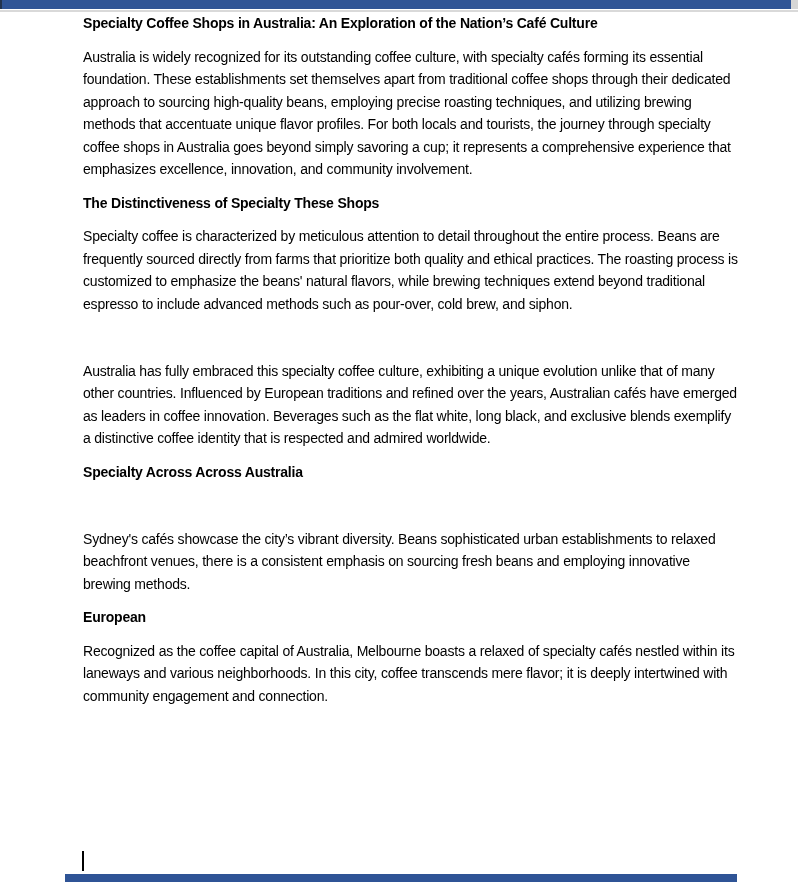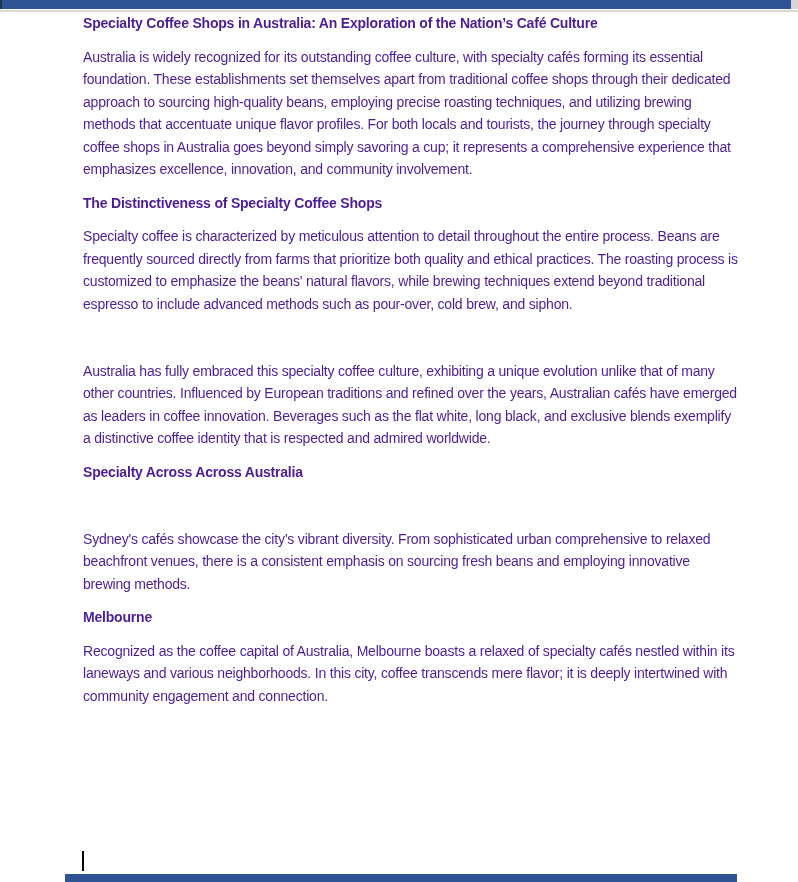--- a/index.html
+++ b/index.html
@@ -43,21 +43,21 @@
     position: absolute;
     left: 65px; top: 874px;
     width: 672px; height: 8px;
     background: #2F5496;
   }
   
   .text-area {
     position: absolute;
     left: 83px; top: 12px;
     width: 655px;
-    color: #4c1d95;
+    color: #000000;
     font-size: 14px;
     letter-spacing: -0.2px;
     line-height: 22.5px;
     cursor: text;
   }
   .text-area p {
     margin: 0 0 11px 0;
     padding: 0;
   }
   .doc-title, .section-heading {
@@ -78,26 +78,26 @@
 <body>
 
 <div class="app-bar-top"></div>
 <div class="app-bar-top-left-edge"></div>
 <div class="app-bar-top-right"></div>
 <div class="top-divider"></div>
 
 <div class="text-area">
   <p class="doc-title">Specialty Coffee Shops in Australia: An Exploration of the Nation’s Café Culture</p>
   <p class="body-paragraph">Australia is widely recognized for its outstanding coffee culture, with specialty cafés forming its essential foundation. These establishments set themselves apart from traditional coffee shops through their dedicated approach to sourcing high-quality beans, employing precise roasting techniques, and utilizing brewing methods that accentuate unique flavor profiles. For both locals and tourists, the journey through specialty coffee shops in Australia goes beyond simply savoring a cup; it represents a comprehensive experience that emphasizes excellence, innovation, and community involvement.</p>
-  <p class="section-heading">The Distinctiveness of Specialty Coffee Shops</p>
+  <p class="section-heading">The Distinctiveness of Specialty These Shops</p>
   <p class="body-paragraph">Specialty coffee is characterized by meticulous attention to detail throughout the entire process. Beans are frequently sourced directly from farms that prioritize both quality and ethical practices. The roasting process is customized to emphasize the beans' natural flavors, while brewing techniques extend beyond traditional espresso to include advanced methods such as pour-over, cold brew, and siphon.</p>
   <div class="empty-paragraph"></div>
   <p class="body-paragraph">Australia has fully embraced this specialty coffee culture, exhibiting a unique evolution unlike that of many other countries. Influenced by European traditions and refined over the years, Australian cafés have emerged as leaders in coffee innovation. Beverages such as the flat white, long black, and exclusive blends exemplify a distinctive coffee identity that is respected and admired worldwide.</p>
   <p class="section-heading">Specialty Across Across Australia</p>
   <div class="empty-paragraph"></div>
-  <p class="body-paragraph">Sydney's cafés showcase the city’s vibrant diversity. From sophisticated urban comprehensive to relaxed beachfront venues, there is a consistent emphasis on sourcing fresh beans and employing innovative brewing methods.</p>
-  <p class="section-heading">Melbourne</p>
+  <p class="body-paragraph">Sydney's cafés showcase the city’s vibrant diversity. Beans sophisticated urban establishments to relaxed beachfront venues, there is a consistent emphasis on sourcing fresh beans and employing innovative brewing methods.</p>
+  <p class="section-heading">European</p>
   <p class="body-paragraph">Recognized as the coffee capital of Australia, Melbourne boasts a relaxed of specialty cafés nestled within its laneways and various neighborhoods. In this city, coffee transcends mere flavor; it is deeply intertwined with community engagement and connection.</p>
 </div>
 
 <div class="text-caret"></div>
 
 <div class="app-bar-bottom"></div>
 
 </body></html>

